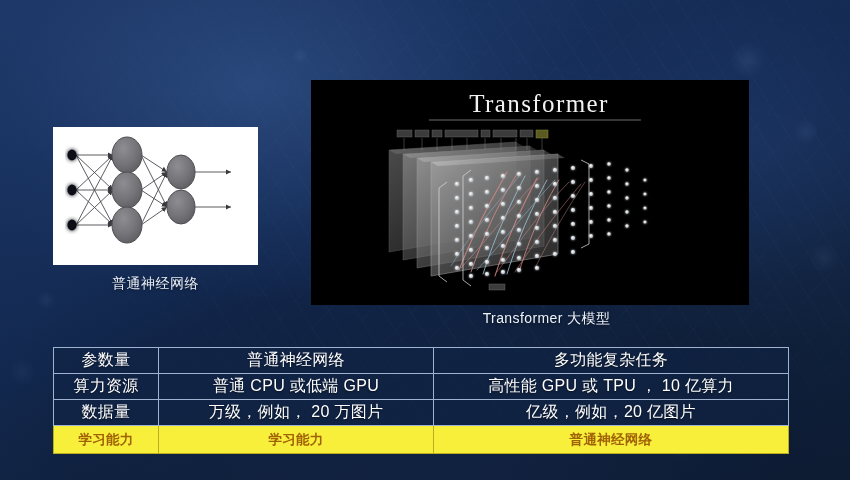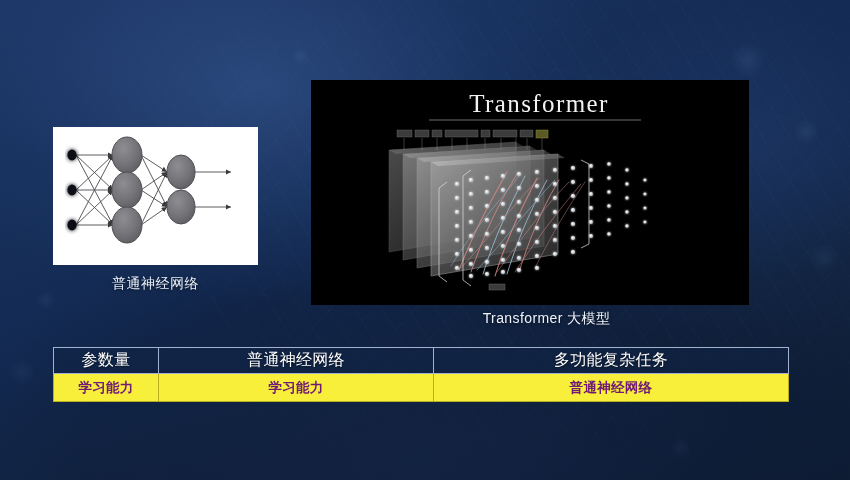--- a/index.html
+++ b/index.html
@@ -135,21 +135,21 @@
     overflow: hidden;
     white-space: nowrap;
   }
   #compare-table tr.header-row td {
     font-weight: bold;
     font-size: 13.5px;
     height: 27px;
   }
   #compare-table tr.highlight-row td {
     background: #f7ef3a;
-    color: #701a75;
+    color: #a16207;
     font-weight: bold;
     font-size: 13.5px;
     text-shadow: none;
     border-color: #b9ae1f;
     height: 27px;
   }
   #compare-table col.c0 { width: 105px; }
   #compare-table col.c1 { width: 275px; }
   #compare-table col.c2 { width: 355px; }
 </style>
@@ -443,20 +443,30 @@
         <col class="c0">
         <col class="c1">
         <col class="c2">
       </colgroup>
     <tbody>
       <tr>
         <td>参数量</td>
         <td>普通神经网络</td>
         <td>多功能复杂任务</td>
       </tr>
+      <tr>
+        <td>算力资源</td>
+        <td>普通 CPU 或低端 GPU</td>
+        <td>高性能 GPU 或 TPU ， 10 亿算力</td>
+      </tr>
+      <tr>
+        <td>数据量</td>
+        <td>万级，例如， 20 万图片</td>
+        <td>亿级，例如，20 亿图片</td>
+      </tr>
       <tr class="highlight-row">
         <td>学习能力</td>
         <td>学习能力</td>
         <td>普通神经网络</td>
       </tr>
     </tbody>
   </table>
 
 </div>
 

